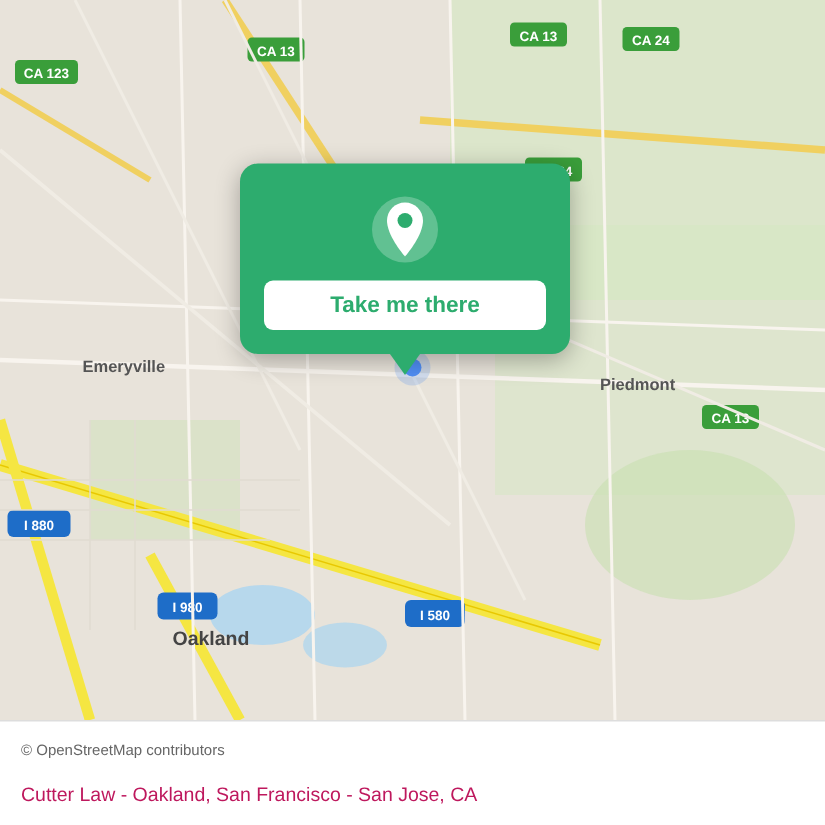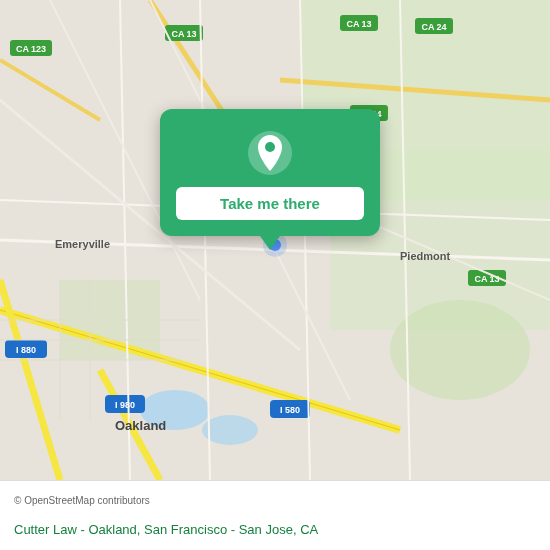--- a/index.html
+++ b/index.html
@@ -95,21 +95,21 @@
       gap: 16px;
     }
 
     .copyright-text {
       font-size: 10px;
       color: #666;
     }
 
     .location-text {
       font-size: 13px;
-      color: #15803d;
+      color: #be185d;
       font-weight: 500;
     }
 
     .moovit-logo {
       display: flex;
       align-items: center;
       gap: 6px;
     }
 
     .moovit-icon {

